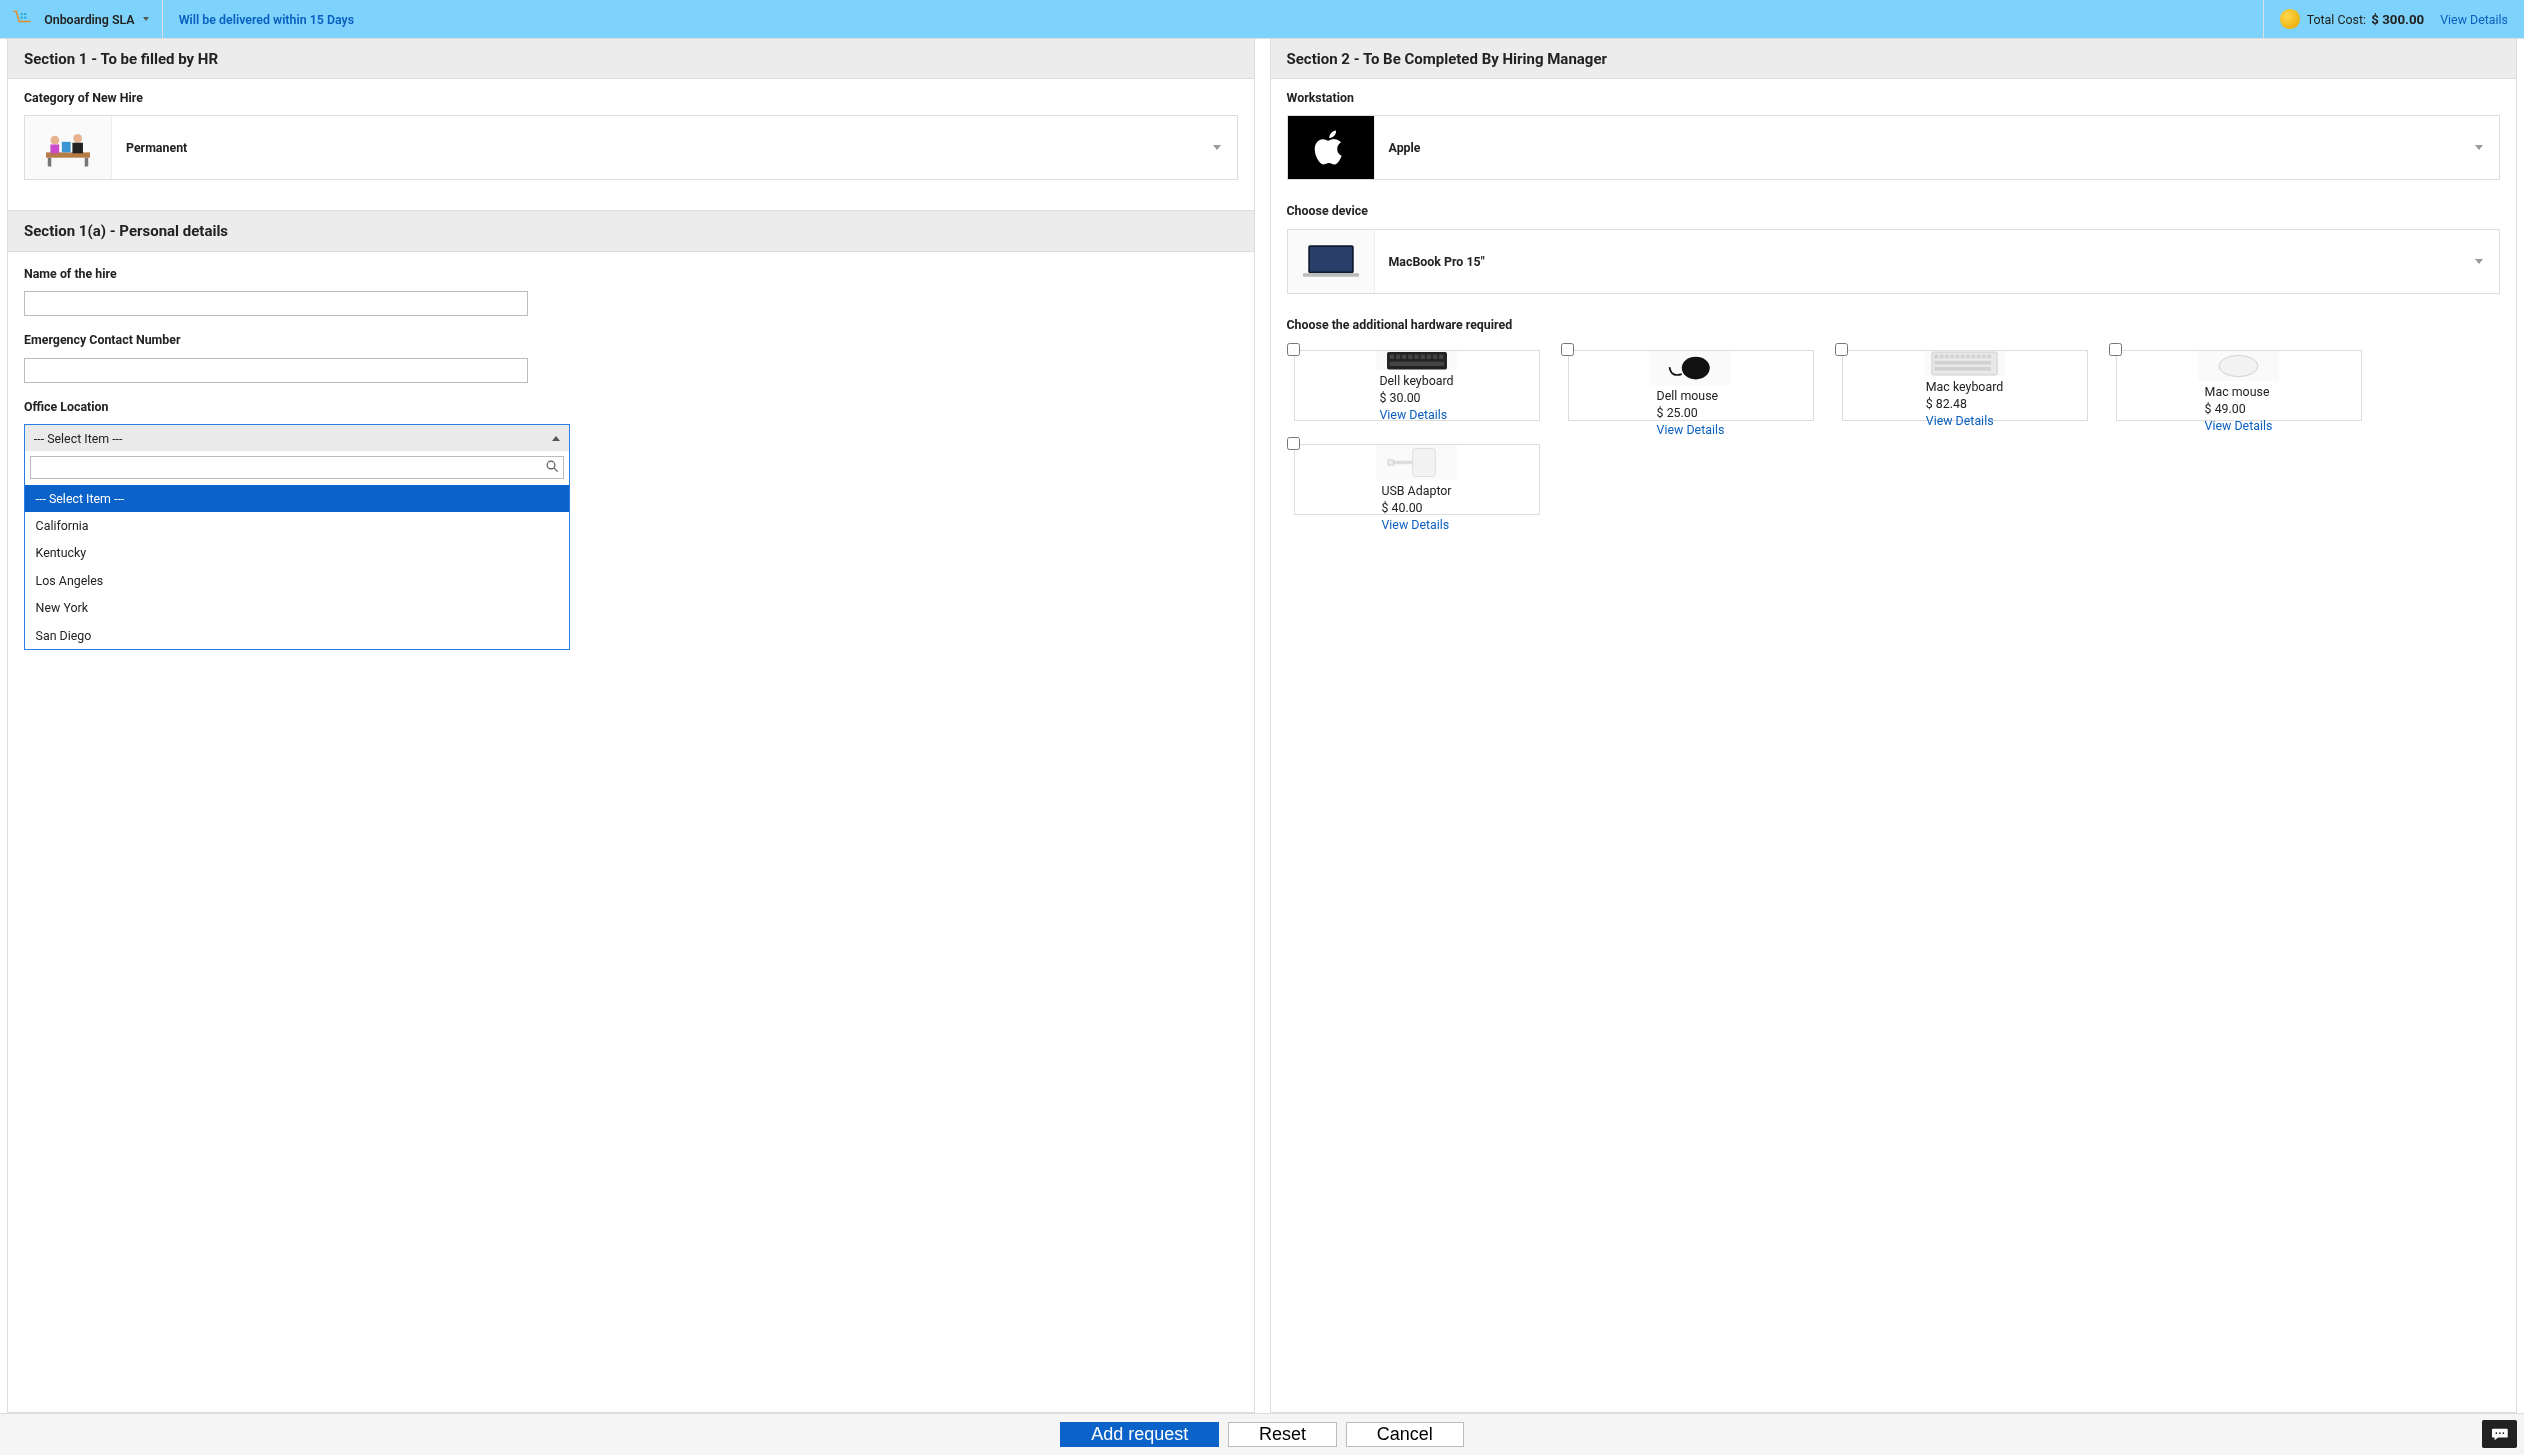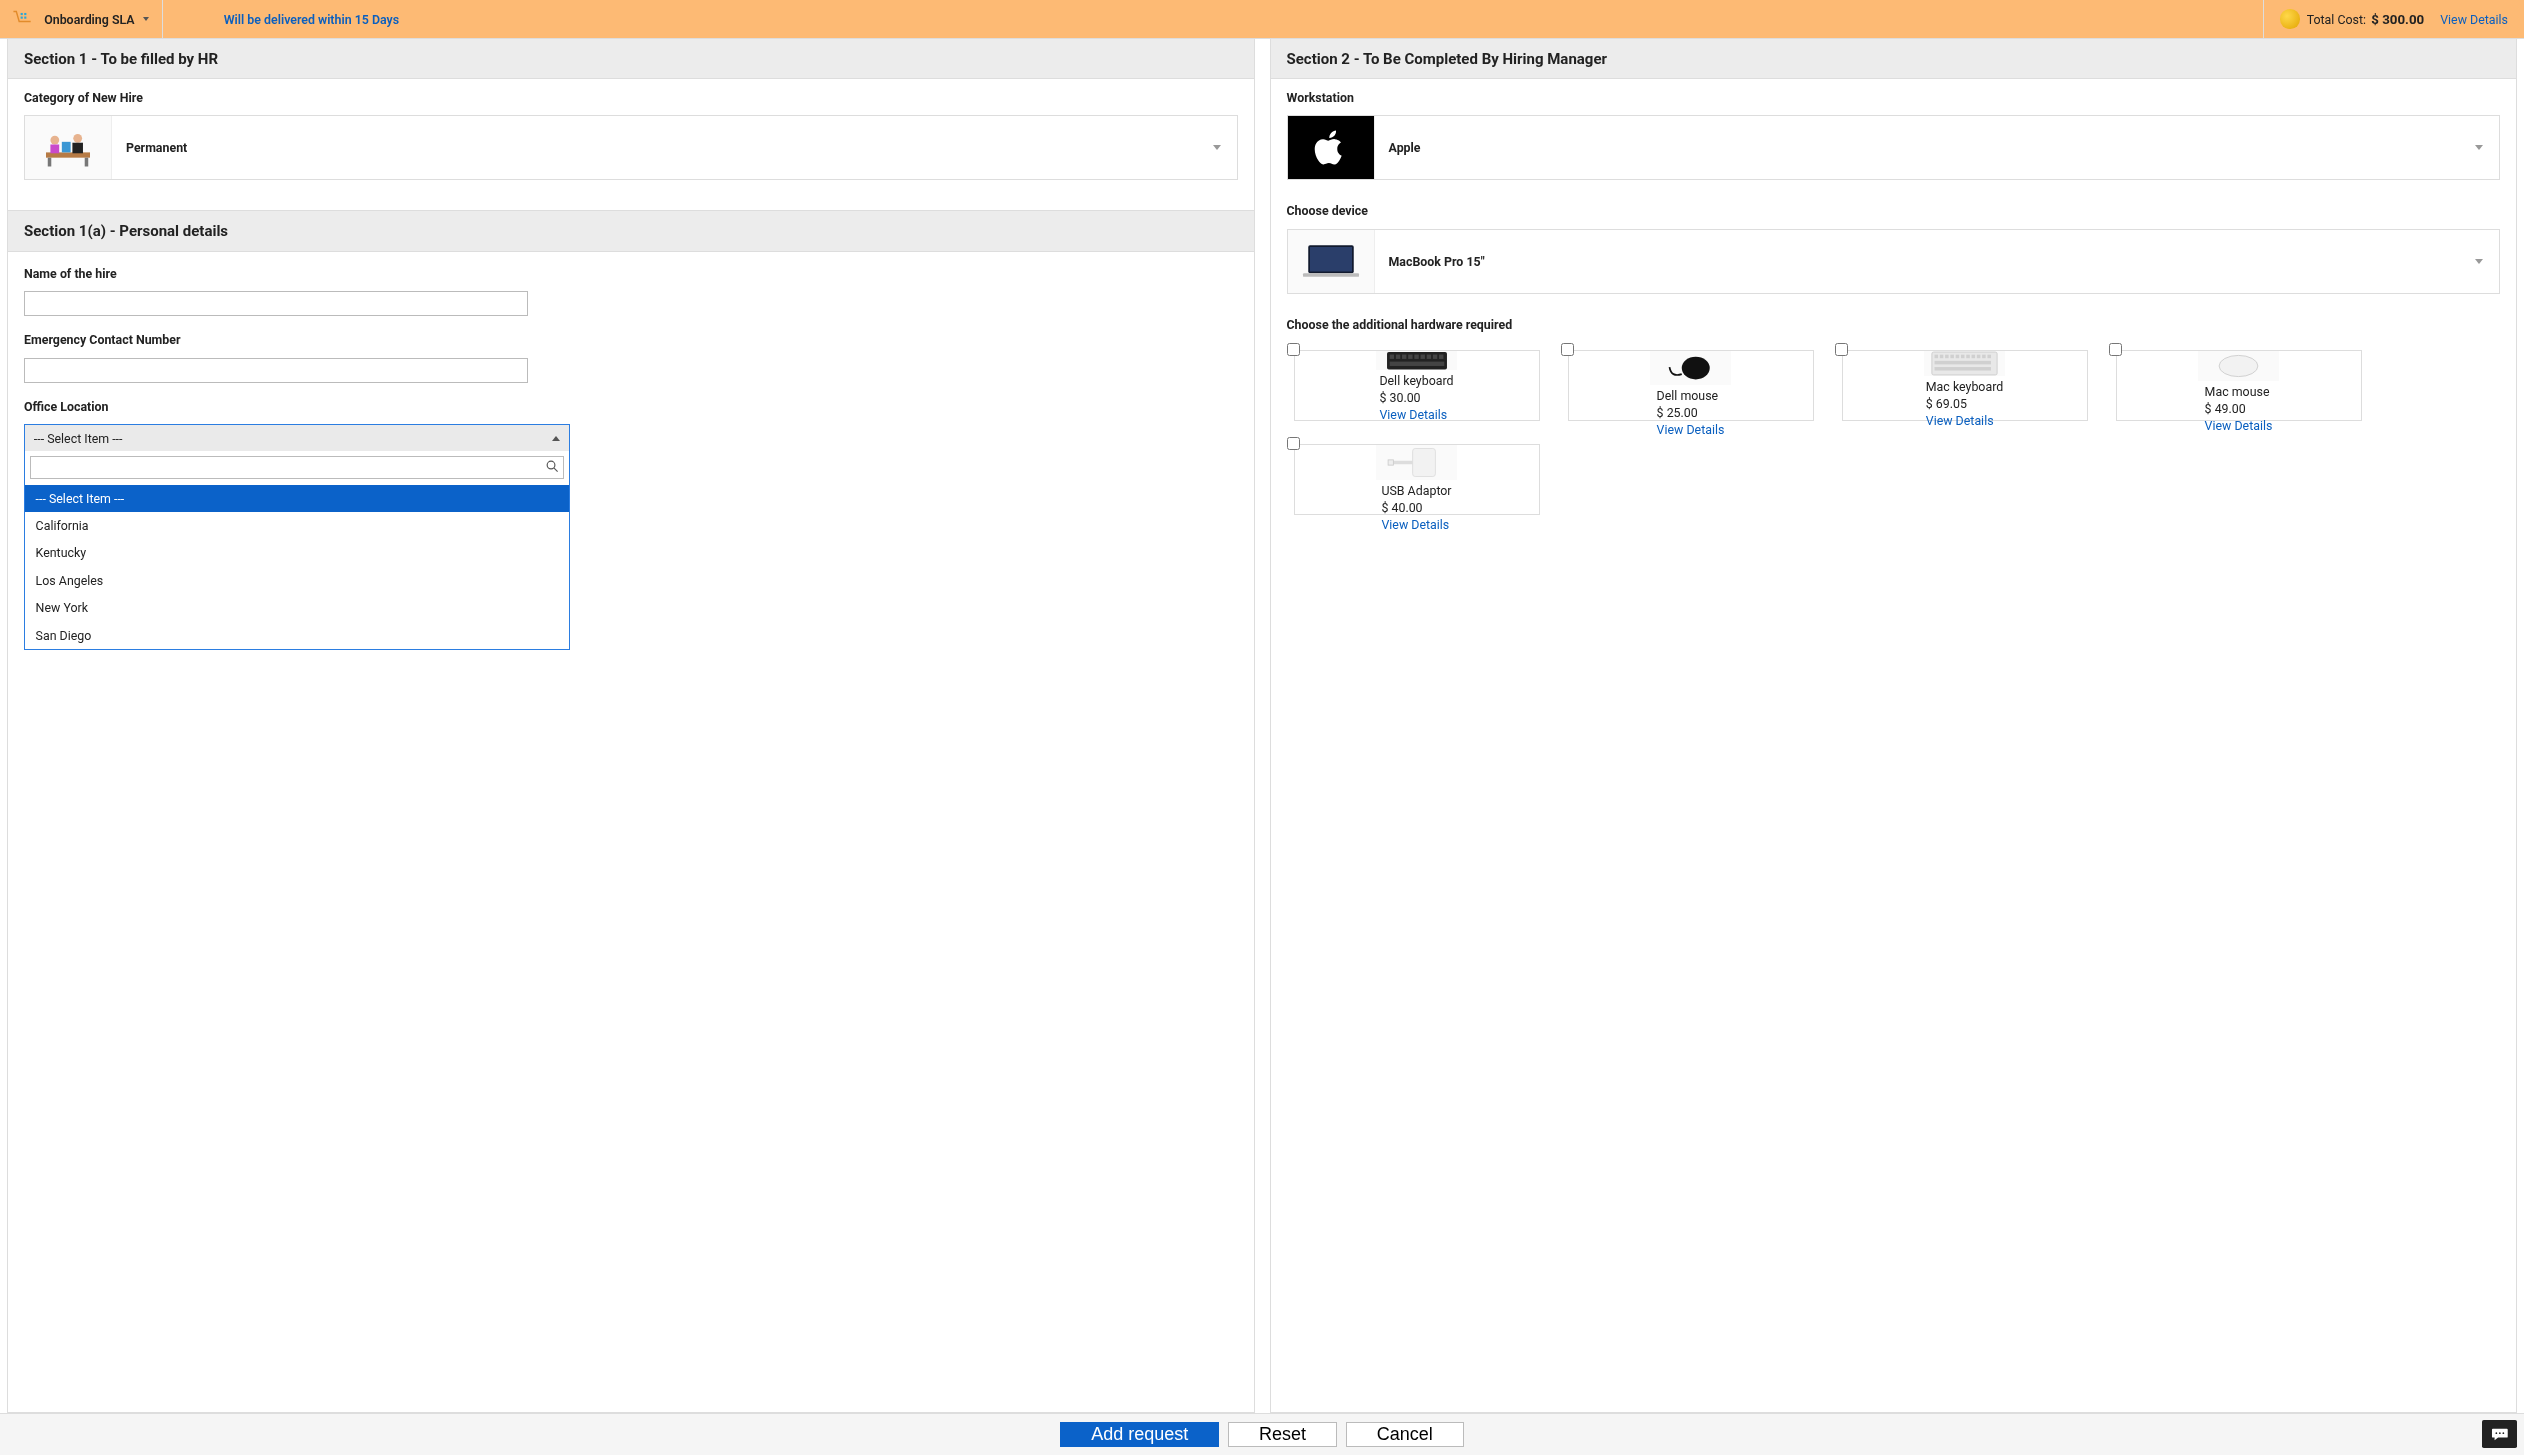--- a/index.html
+++ b/index.html
@@ -6,23 +6,22 @@
 body {
   font-family: -apple-system, BlinkMacSystemFont, "Segoe UI", Roboto, Arial, sans-serif;
   background: #fff;
   font-size: 12.4px;
   color: #222;
 }
 .top-bar {
   display: flex;
   align-items: stretch;
   border-bottom: 0.9px solid #ddd;
-  background: #fdba74;
+  background: #7dd3fc;
   height: 39px;
-  gap: 45px;
 }
 .top-left {
   display: flex;
   align-items: center;
   padding: 0 12.4px;
   border-right: 0.9px solid #ddd;
 }
 .cart-icon {
   width: 23px;
   height: 19.4px;
@@ -464,21 +463,21 @@
                       <rect x="52" y="4" width="4" height="4"></rect>
                       <rect x="58" y="4" width="4" height="4"></rect>
                       <rect x="64" y="4" width="4" height="4"></rect>
                       <rect x="4" y="11" width="64" height="4"></rect>
                       <rect x="4" y="18" width="64" height="4"></rect>
                     </g>
                   </svg>
               </div>
               <div class="hw-info">
                 <div class="hw-name">Mac keyboard</div>
-                <div class="hw-price">$ 69.05</div>
+                <div class="hw-price">$ 82.48</div>
                 <div class="hw-link">View Details</div>
               </div>
             </div>
           </div>
 
           <div class="hw-item">
             <input type="checkbox" style="">
             <div class="hw-card">
               <div class="hw-thumb">
                 <svg width="53" height="30" viewBox="0 0 60 34">

